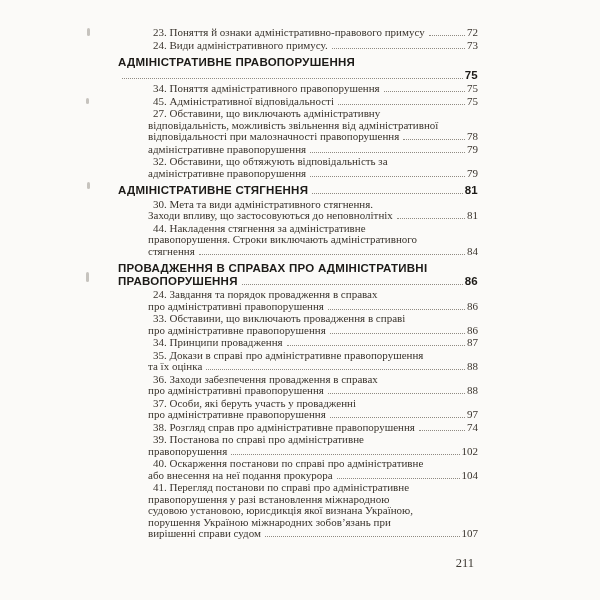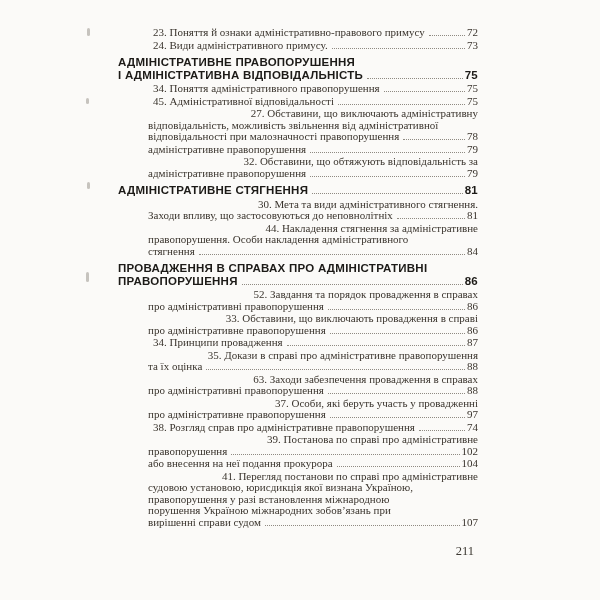--- a/index.html
+++ b/index.html
@@ -27,21 +27,21 @@
     top: 26px;
     width: 360px;
   }
   .entry { margin-top: 1px; }
   .entry.item .line {
     font-size: 11px;
     line-height: 11.5px;
     padding-left: 30px;
     white-space: nowrap;
   }
-  .entry.item .line.first { padding-left: 35px; text-align: right; }
+  .entry.item .line.first { padding-left: 35px; }
   .entry.section {
     font-family: "Liberation Sans", "DejaVu Sans", sans-serif;
     font-weight: bold;
     color: var(--heading-ink);
     margin-top: 5px;
     margin-bottom: 2px;
   }
   .entry.section .line {
     font-size: 11.5px;
     line-height: 12.5px;
@@ -53,21 +53,21 @@
   .leader {
     flex: 1 1 auto;
     min-width: 8px;
     border-bottom: 1.5px dotted var(--leader-color);
     margin: 0 2px 2.5px 4px;
     height: 1px;
   }
   .pg { flex: 0 0 auto; }
   .folio {
     position: absolute;
-    top: 544px;
+    top: 556px;
     left: 118px;
     width: 356px;
     text-align: right;
     font-size: 12.5px;
     color: var(--folio-ink);
   }
   .scan-artifact {
     position: absolute;
     width: 3px;
     border-radius: 2px;
@@ -98,21 +98,20 @@
       <div class="entry item">
         <div class="line first last">
           <span class="txt">24. Види адміністративного примусу.</span>
           <span class="leader"></span>
           <span class="pg">73</span>
         </div>
       </div>
       <div class="entry section">
         <div class="line first"><span class="txt">АДМІНІСТРАТИВНЕ ПРАВОПОРУШЕННЯ</span></div>
         <div class="line last">
-          <span class="txt">І АДМІНІСТРАТИВНА ВІДПОВІДАЛЬНІСТЬ</span>
           <span class="leader"></span>
           <span class="pg">75</span>
         </div>
       </div>
       <div class="entry item">
         <div class="line first last">
           <span class="txt">34. Поняття адміністративного правопорушення</span>
           <span class="leader"></span>
           <span class="pg">75</span>
         </div>
@@ -158,37 +157,37 @@
       <div class="entry item">
         <div class="line first"><span class="txt">30. Мета та види адміністративного стягнення.</span></div>
         <div class="line last">
           <span class="txt">Заходи впливу, що застосовуються до неповнолітніх</span>
           <span class="leader"></span>
           <span class="pg">81</span>
         </div>
       </div>
       <div class="entry item">
         <div class="line first"><span class="txt">44. Накладення стягнення за адміністративне</span></div>
-        <div class="line"><span class="txt">правопорушення. Особи накладення адміністративного</span></div>
+        <div class="line"><span class="txt">правопорушення. Строки виключають адміністративного</span></div>
         <div class="line last">
           <span class="txt">стягнення</span>
           <span class="leader"></span>
           <span class="pg">84</span>
         </div>
       </div>
       <div class="entry section">
         <div class="line first"><span class="txt">ПРОВАДЖЕННЯ В СПРАВАХ ПРО АДМІНІСТРАТИВНІ</span></div>
         <div class="line last">
           <span class="txt">ПРАВОПОРУШЕННЯ</span>
           <span class="leader"></span>
           <span class="pg">86</span>
         </div>
       </div>
       <div class="entry item">
-        <div class="line first"><span class="txt">52. Завдання та порядок провадження в справах</span></div>
+        <div class="line first"><span class="txt">24. Завдання та порядок провадження в справах</span></div>
         <div class="line last">
           <span class="txt">про адміністративні правопорушення</span>
           <span class="leader"></span>
           <span class="pg">86</span>
         </div>
       </div>
       <div class="entry item">
         <div class="line first"><span class="txt">33. Обставини, що виключають провадження в справі</span></div>
         <div class="line last">
           <span class="txt">про адміністративне правопорушення</span>
@@ -205,21 +204,21 @@
       </div>
       <div class="entry item">
         <div class="line first"><span class="txt">35. Докази в справі про адміністративне правопорушення</span></div>
         <div class="line last">
           <span class="txt">та їх оцінка</span>
           <span class="leader"></span>
           <span class="pg">88</span>
         </div>
       </div>
       <div class="entry item">
-        <div class="line first"><span class="txt">63. Заходи забезпечення провадження в справах</span></div>
+        <div class="line first"><span class="txt">36. Заходи забезпечення провадження в справах</span></div>
         <div class="line last">
           <span class="txt">про адміністративні правопорушення</span>
           <span class="leader"></span>
           <span class="pg">88</span>
         </div>
       </div>
       <div class="entry item">
         <div class="line first"><span class="txt">37. Особи, які беруть участь у провадженні</span></div>
         <div class="line last">
           <span class="txt">про адміністративне правопорушення</span>
@@ -236,30 +235,31 @@
       </div>
       <div class="entry item">
         <div class="line first"><span class="txt">39. Постанова по справі про адміністративне</span></div>
         <div class="line last">
           <span class="txt">правопорушення</span>
           <span class="leader"></span>
           <span class="pg">102</span>
         </div>
       </div>
       <div class="entry item">
+        <div class="line first"><span class="txt">40. Оскарження постанови по справі про адміністративне</span></div>
         <div class="line last">
           <span class="txt">або внесення на неї подання прокурора</span>
           <span class="leader"></span>
           <span class="pg">104</span>
         </div>
       </div>
       <div class="entry item">
         <div class="line first"><span class="txt">41. Перегляд постанови по справі про адміністративне</span></div>
+        <div class="line"><span class="txt">правопорушення у разі встановлення міжнародною</span></div>
         <div class="line"><span class="txt">судовою установою, юрисдикція якої визнана Україною,</span></div>
-        <div class="line"><span class="txt">правопорушення у разі встановлення міжнародною</span></div>
         <div class="line"><span class="txt">порушення Україною міжнародних зобов’язань при</span></div>
         <div class="line last">
           <span class="txt">вирішенні справи судом</span>
           <span class="leader"></span>
           <span class="pg">107</span>
         </div>
       </div>
     </div>
 </div>
 

